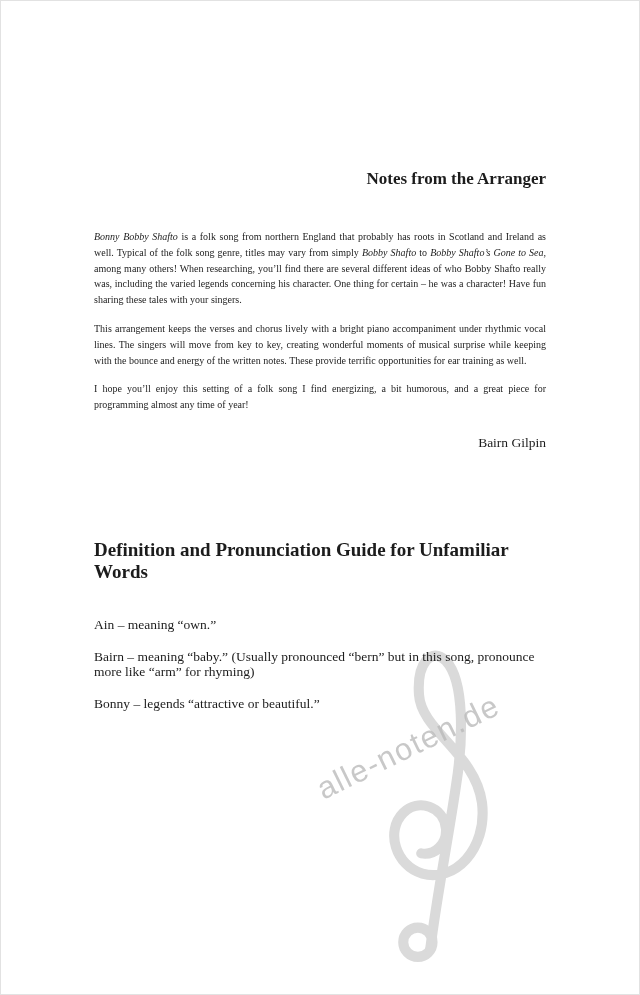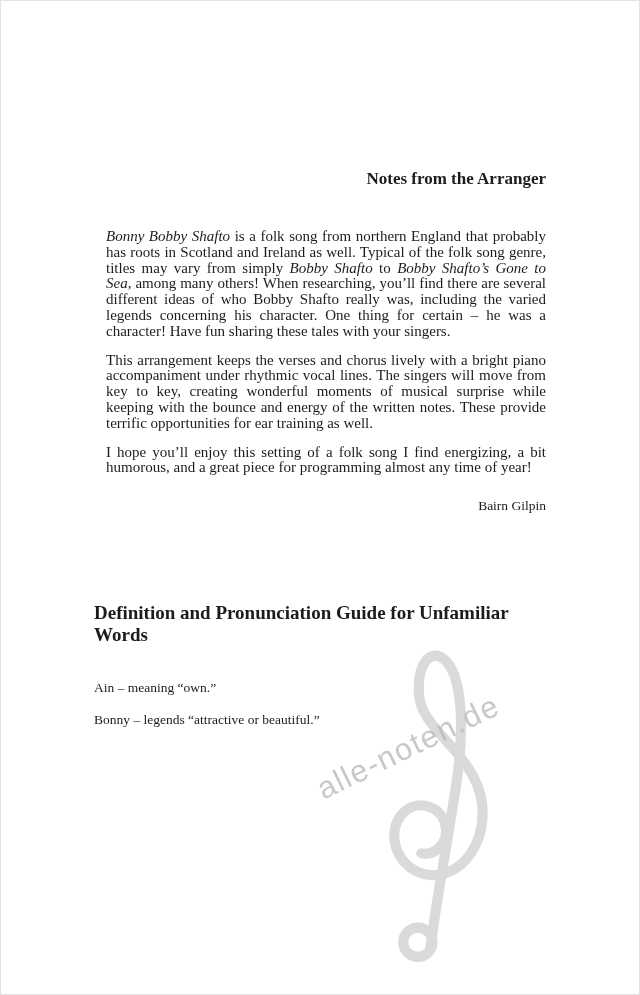--- a/index.html
+++ b/index.html
@@ -25,24 +25,24 @@
     top: 0;
     z-index: 2;
   }
   .notes-title {
     margin: 168px 0 0 0;
     text-align: right;
     font-size: 17px;
     font-weight: bold;
   }
   .body-text {
-    font-size: 15px;
+    font-size: 10px;
     line-height: 15.8px;
     text-align: justify;
-    margin: 0 0 13px 12px;
+    margin: 0 0 13px 0;
   }
   .para1 { margin-top: 40px; }
   .italic { font-style: italic; }
   .signature {
     margin: 22px 0 0 0;
     text-align: right;
     font-size: 13.5px;
     line-height: 15.8px;
   }
   .guide-title {
@@ -117,17 +117,18 @@
     <p class="body-text">This arrangement keeps the verses and chorus lively with a bright piano accompaniment under rhythmic vocal lines. The singers will move from key to key, creating wonderful moments of musical surprise while keeping with the bounce and energy of the written notes. These provide terrific opportunities for ear training as well.</p>
 
     <p class="body-text">I hope you’ll enjoy this setting of a folk song I find energizing, a bit humorous, and a great piece for programming almost any time of year!</p>
 
     <p class="signature">Bairn Gilpin</p>
 
     <h2 class="guide-title">Definition and Pronunciation Guide for Unfamiliar Words</h2>
 
     <div class="guide-entries">
       <p class="guide-entry">Ain – meaning “own.”</p>
+      <p class="guide-entry">Bairn – meaning “baby.” (Usually pronounced “bern” but in this song, pronounce more like “arm” for rhyming)</p>
       <p class="guide-entry">Bonny – legends “attractive or beautiful.”</p>
     </div>
 
   </div>
 </div>
 
 </body></html>

